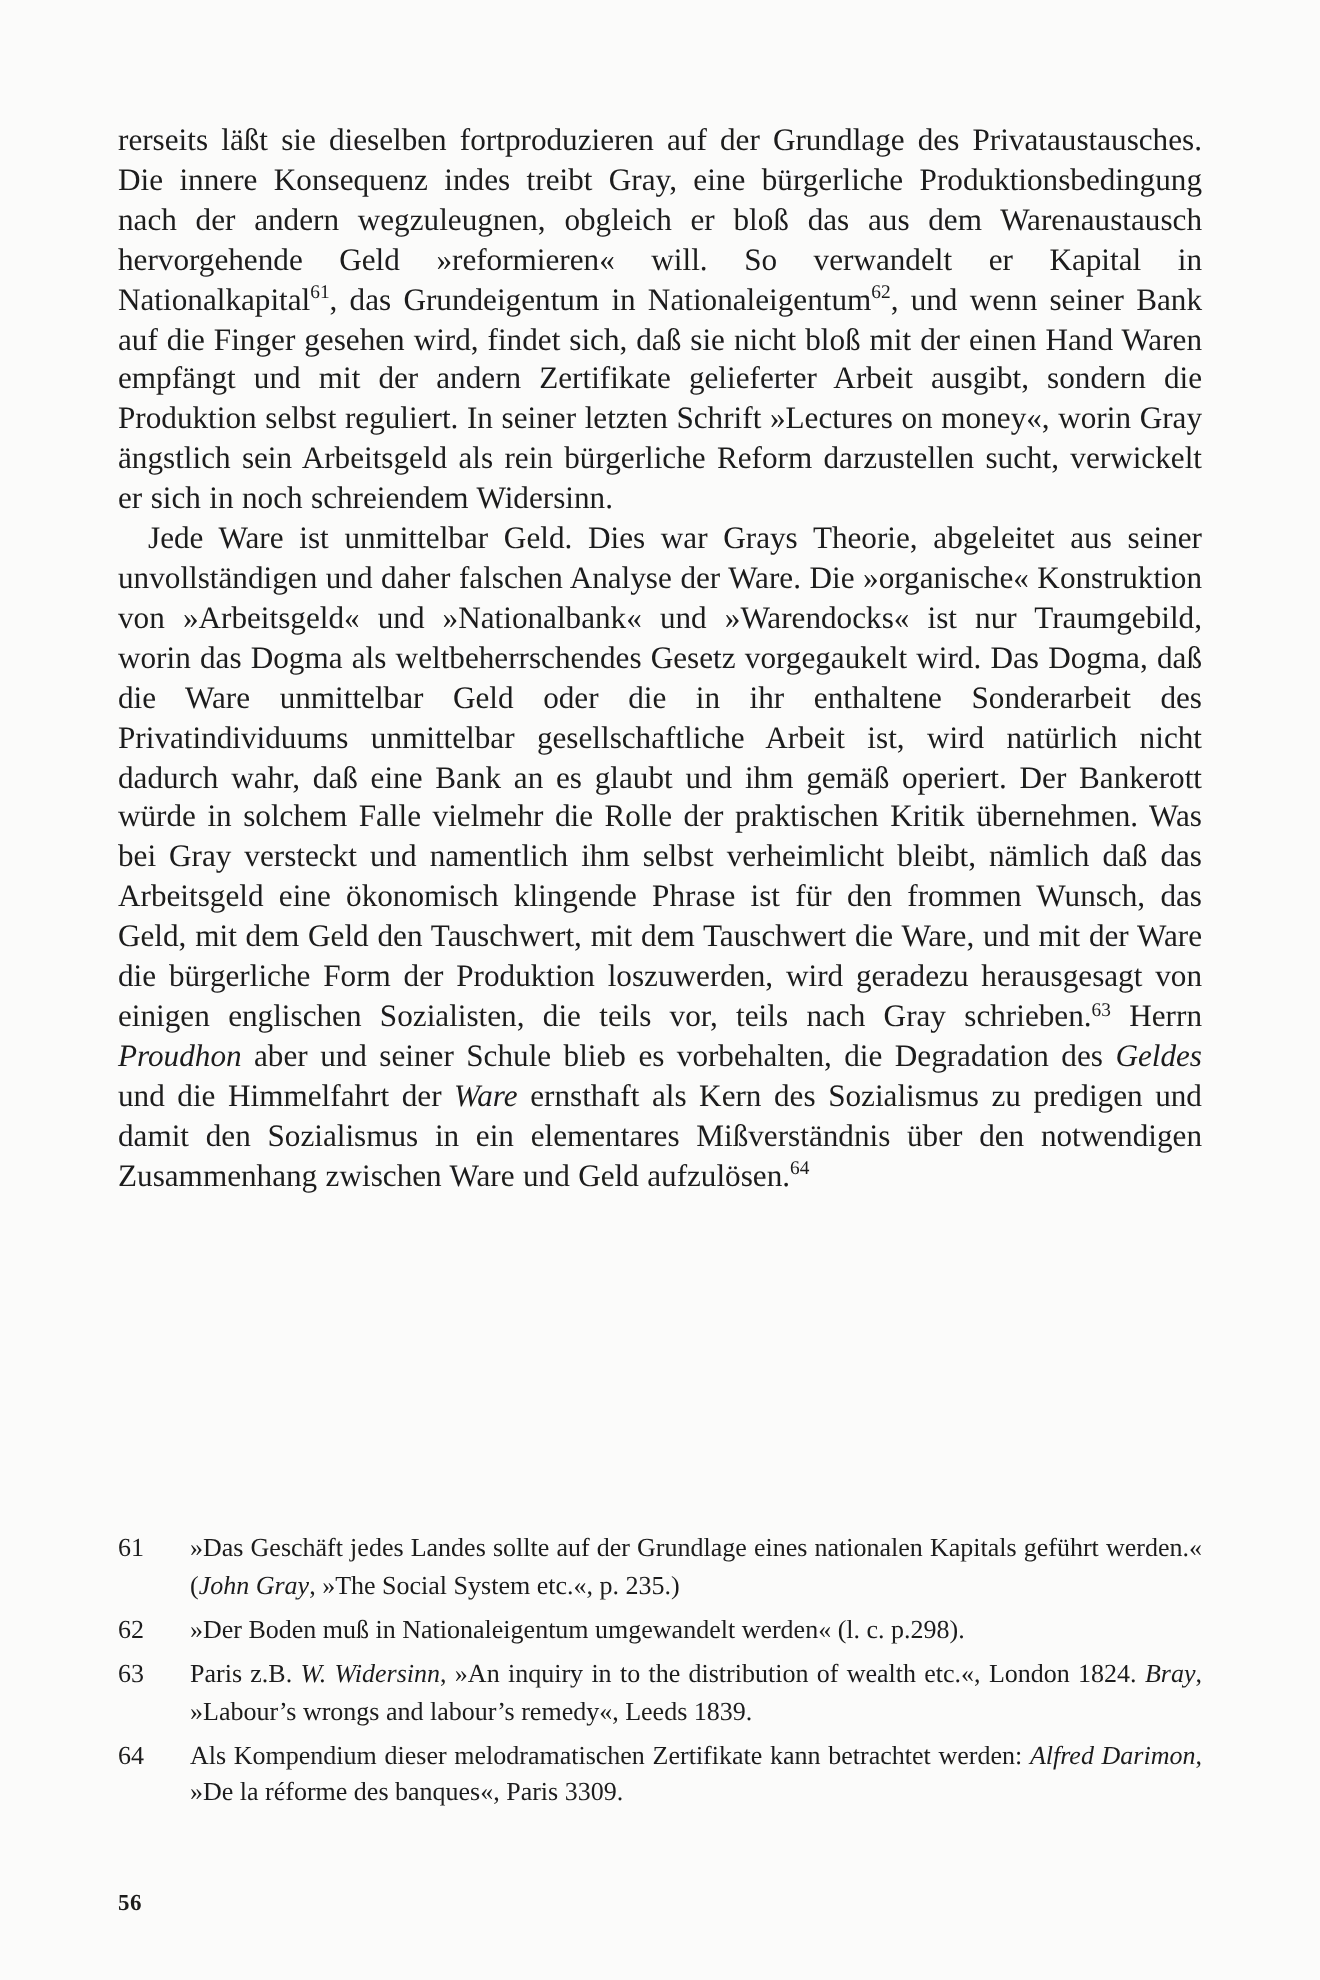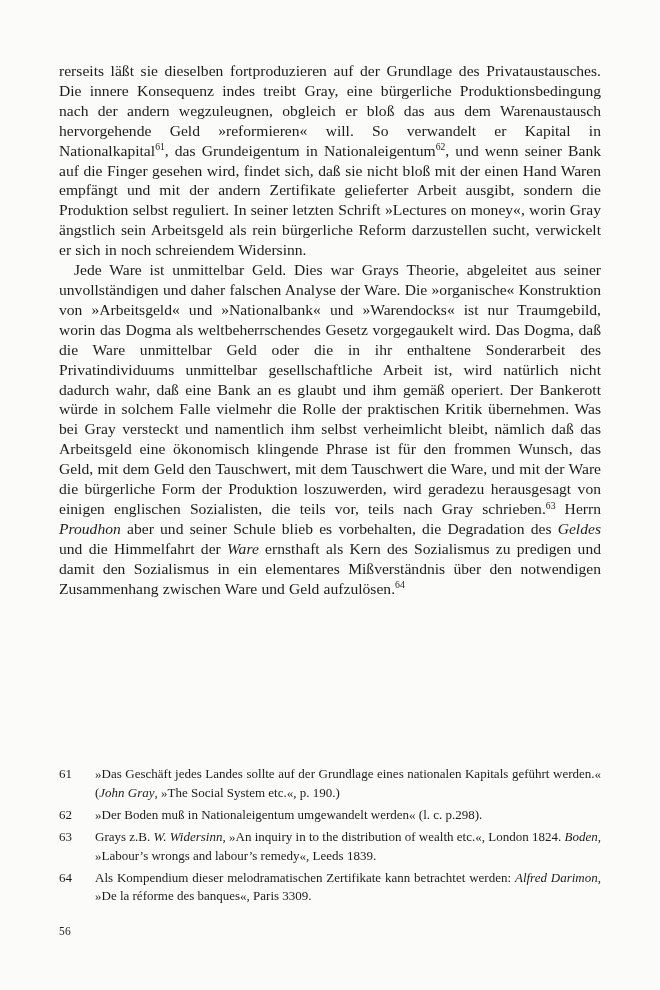--- a/index.html
+++ b/index.html
@@ -48,45 +48,46 @@
   .fn-num { flex: 0 0 36px; width: 36px; }
   .fn-text {
     flex: 1;
     text-align: justify;
     hyphens: auto;
     -webkit-hyphens: auto;
   }
   .page-number {
     position: absolute;
     left: 59px;
-    top: 925px;
+    top: 946px;
     font-size: 11.5px;
     letter-spacing: 0.02em;
+    font-weight: bold;
   }
 </style>
 </head>
 <body>
 
 <div class="page">
   <div class="body-text" id="paragraphs">
       <p class="para"><span>rerseits läßt sie dieselben fortproduzieren auf der Grundlage des Privataustausches. Die innere Konsequenz indes treibt Gray, eine bürgerliche Produktionsbedingung nach der andern wegzuleugnen, obgleich er bloß das aus dem Warenaustausch hervorgehende Geld »reformieren« will. So verwandelt er Kapital in Nationalkapital</span><sup class="fn-ref">61</sup><span>, das Grundeigentum in Nationaleigentum</span><sup class="fn-ref">62</sup><span>, und wenn seiner Bank auf die Finger gesehen wird, findet sich, daß sie nicht bloß mit der einen Hand Waren empfängt und mit der andern Zertifikate gelieferter Arbeit ausgibt, sondern die Produktion selbst reguliert. In seiner letzten Schrift »Lectures on money«, worin Gray ängstlich sein Arbeitsgeld als rein bürgerliche Reform darzustellen sucht, verwickelt er sich in noch schreiendem Widersinn.</span></p>
       <p class="para indent"><span>Jede Ware ist unmittelbar Geld. Dies war Grays Theorie, abgeleitet aus seiner unvollständigen und daher falschen Analyse der Ware. Die »organische« Konstruktion von »Arbeitsgeld« und »Nationalbank« und »Warendocks« ist nur Traumgebild, worin das Dogma als weltbeherrschendes Gesetz vorgegaukelt wird. Das Dogma, daß die Ware unmittelbar Geld oder die in ihr enthaltene Sonderarbeit des Privatindividuums unmittelbar gesellschaftliche Arbeit ist, wird natürlich nicht dadurch wahr, daß eine Bank an es glaubt und ihm gemäß operiert. Der Bankerott würde in solchem Falle vielmehr die Rolle der praktischen Kritik übernehmen. Was bei Gray versteckt und namentlich ihm selbst verheimlicht bleibt, nämlich daß das Arbeitsgeld eine ökonomisch klingende Phrase ist für den frommen Wunsch, das Geld, mit dem Geld den Tauschwert, mit dem Tauschwert die Ware, und mit der Ware die bürgerliche Form der Produktion loszuwerden, wird geradezu herausgesagt von einigen englischen Sozialisten, die teils vor, teils nach Gray schrieben.</span><sup class="fn-ref">63</sup><span> Herrn </span><em>Proudhon</em><span> aber und seiner Schule blieb es vorbehalten, die Degradation des </span><em>Geldes</em><span> und die Himmelfahrt der </span><em>Ware</em><span> ernsthaft als Kern des Sozialismus zu predigen und damit den Sozialismus in ein elementares Mißverständnis über den notwendigen Zusammenhang zwischen Ware und Geld aufzulösen.</span><sup class="fn-ref">64</sup></p>
     </div>
   <div class="footnotes" id="footnotes">
       <div class="footnote">
         <span class="fn-num">61</span>
-        <span class="fn-text"><span>»Das Geschäft jedes Landes sollte auf der Grundlage eines nationalen Kapitals geführt werden.« (</span><em>John Gray</em><span>, »The Social System etc.«, p. 190.)</span></span>
+        <span class="fn-text"><span>»Das Geschäft jedes Landes sollte auf der Grundlage eines nationalen Kapitals geführt werden.« (</span><em>John Gray</em><span>, »The Social System etc.«, p. 235.)</span></span>
       </div>
       <div class="footnote">
         <span class="fn-num">62</span>
         <span class="fn-text"><span>»Der Boden muß in Nationaleigentum umgewandelt werden« (l. c. p.298).</span></span>
       </div>
       <div class="footnote">
         <span class="fn-num">63</span>
-        <span class="fn-text"><span>Grays z.B. </span><em>W. Widersinn</em><span>, »An inquiry in to the distribution of wealth etc.«, London 1824. </span><em>Boden</em><span>, »Labour’s wrongs and labour’s remedy«, Leeds 1839.</span></span>
+        <span class="fn-text"><span>Paris z.B. </span><em>W. Widersinn</em><span>, »An inquiry in to the distribution of wealth etc.«, London 1824. </span><em>Bray</em><span>, »Labour’s wrongs and labour’s remedy«, Leeds 1839.</span></span>
       </div>
       <div class="footnote">
         <span class="fn-num">64</span>
         <span class="fn-text"><span>Als Kompendium dieser melodramatischen Zertifikate kann betrachtet werden: </span><em>Alfred Darimon</em><span>, »De la réforme des banques«, Paris 3309.</span></span>
       </div>
     </div>
   <div class="page-number">56</div>
 </div>
 
 </body></html>

